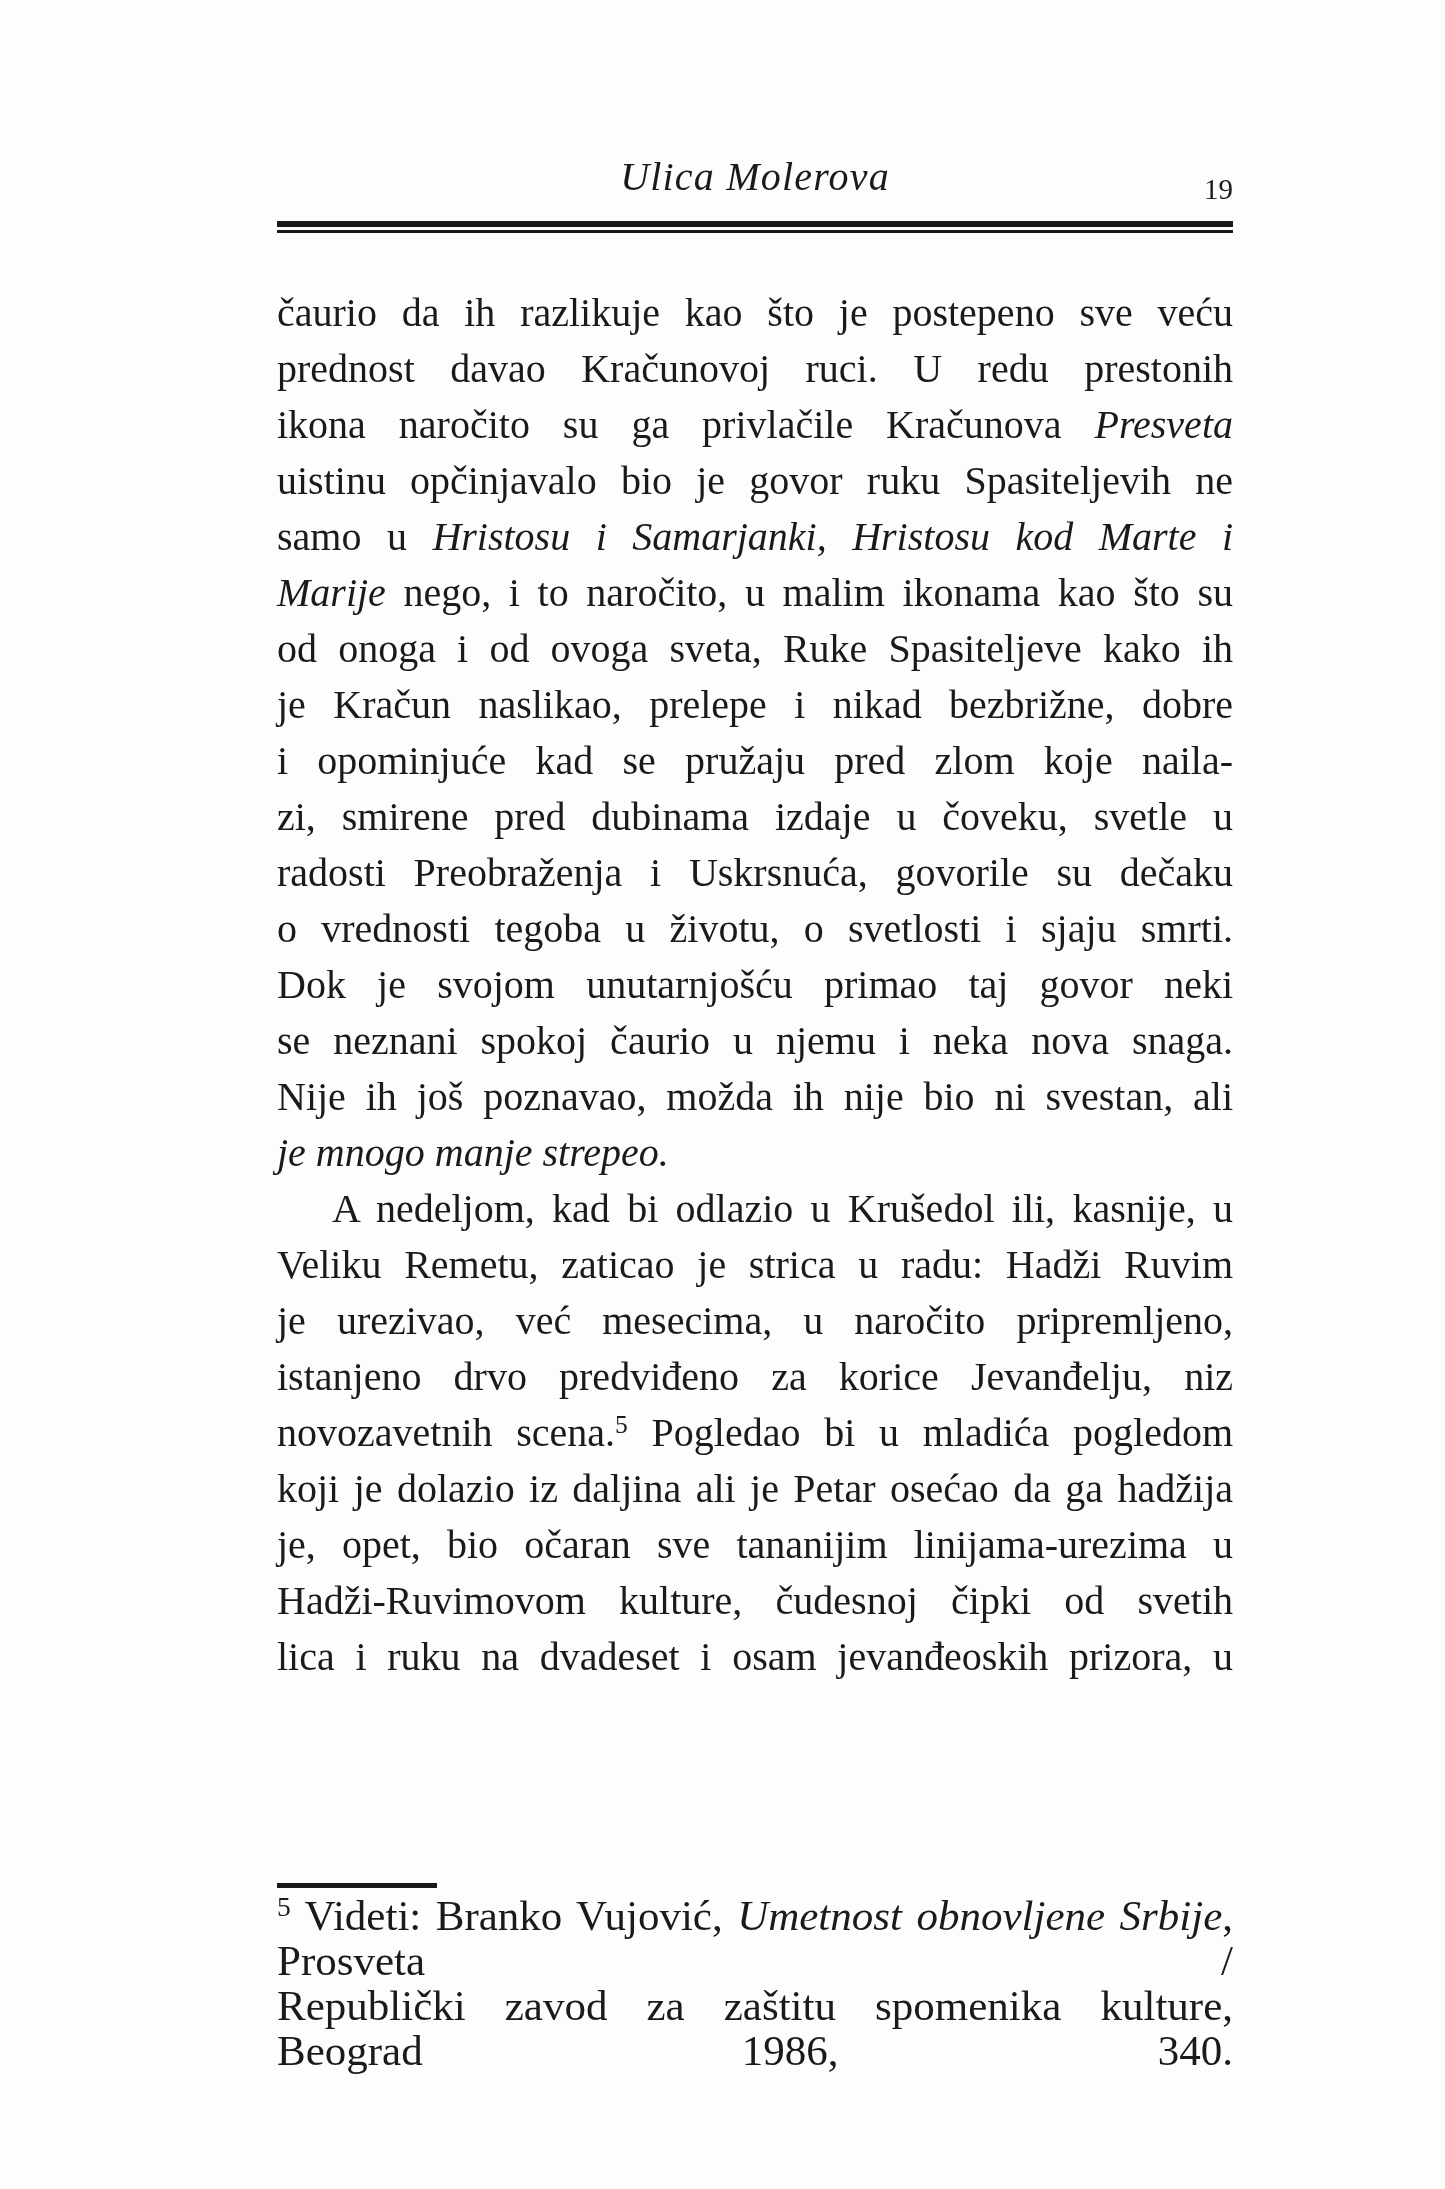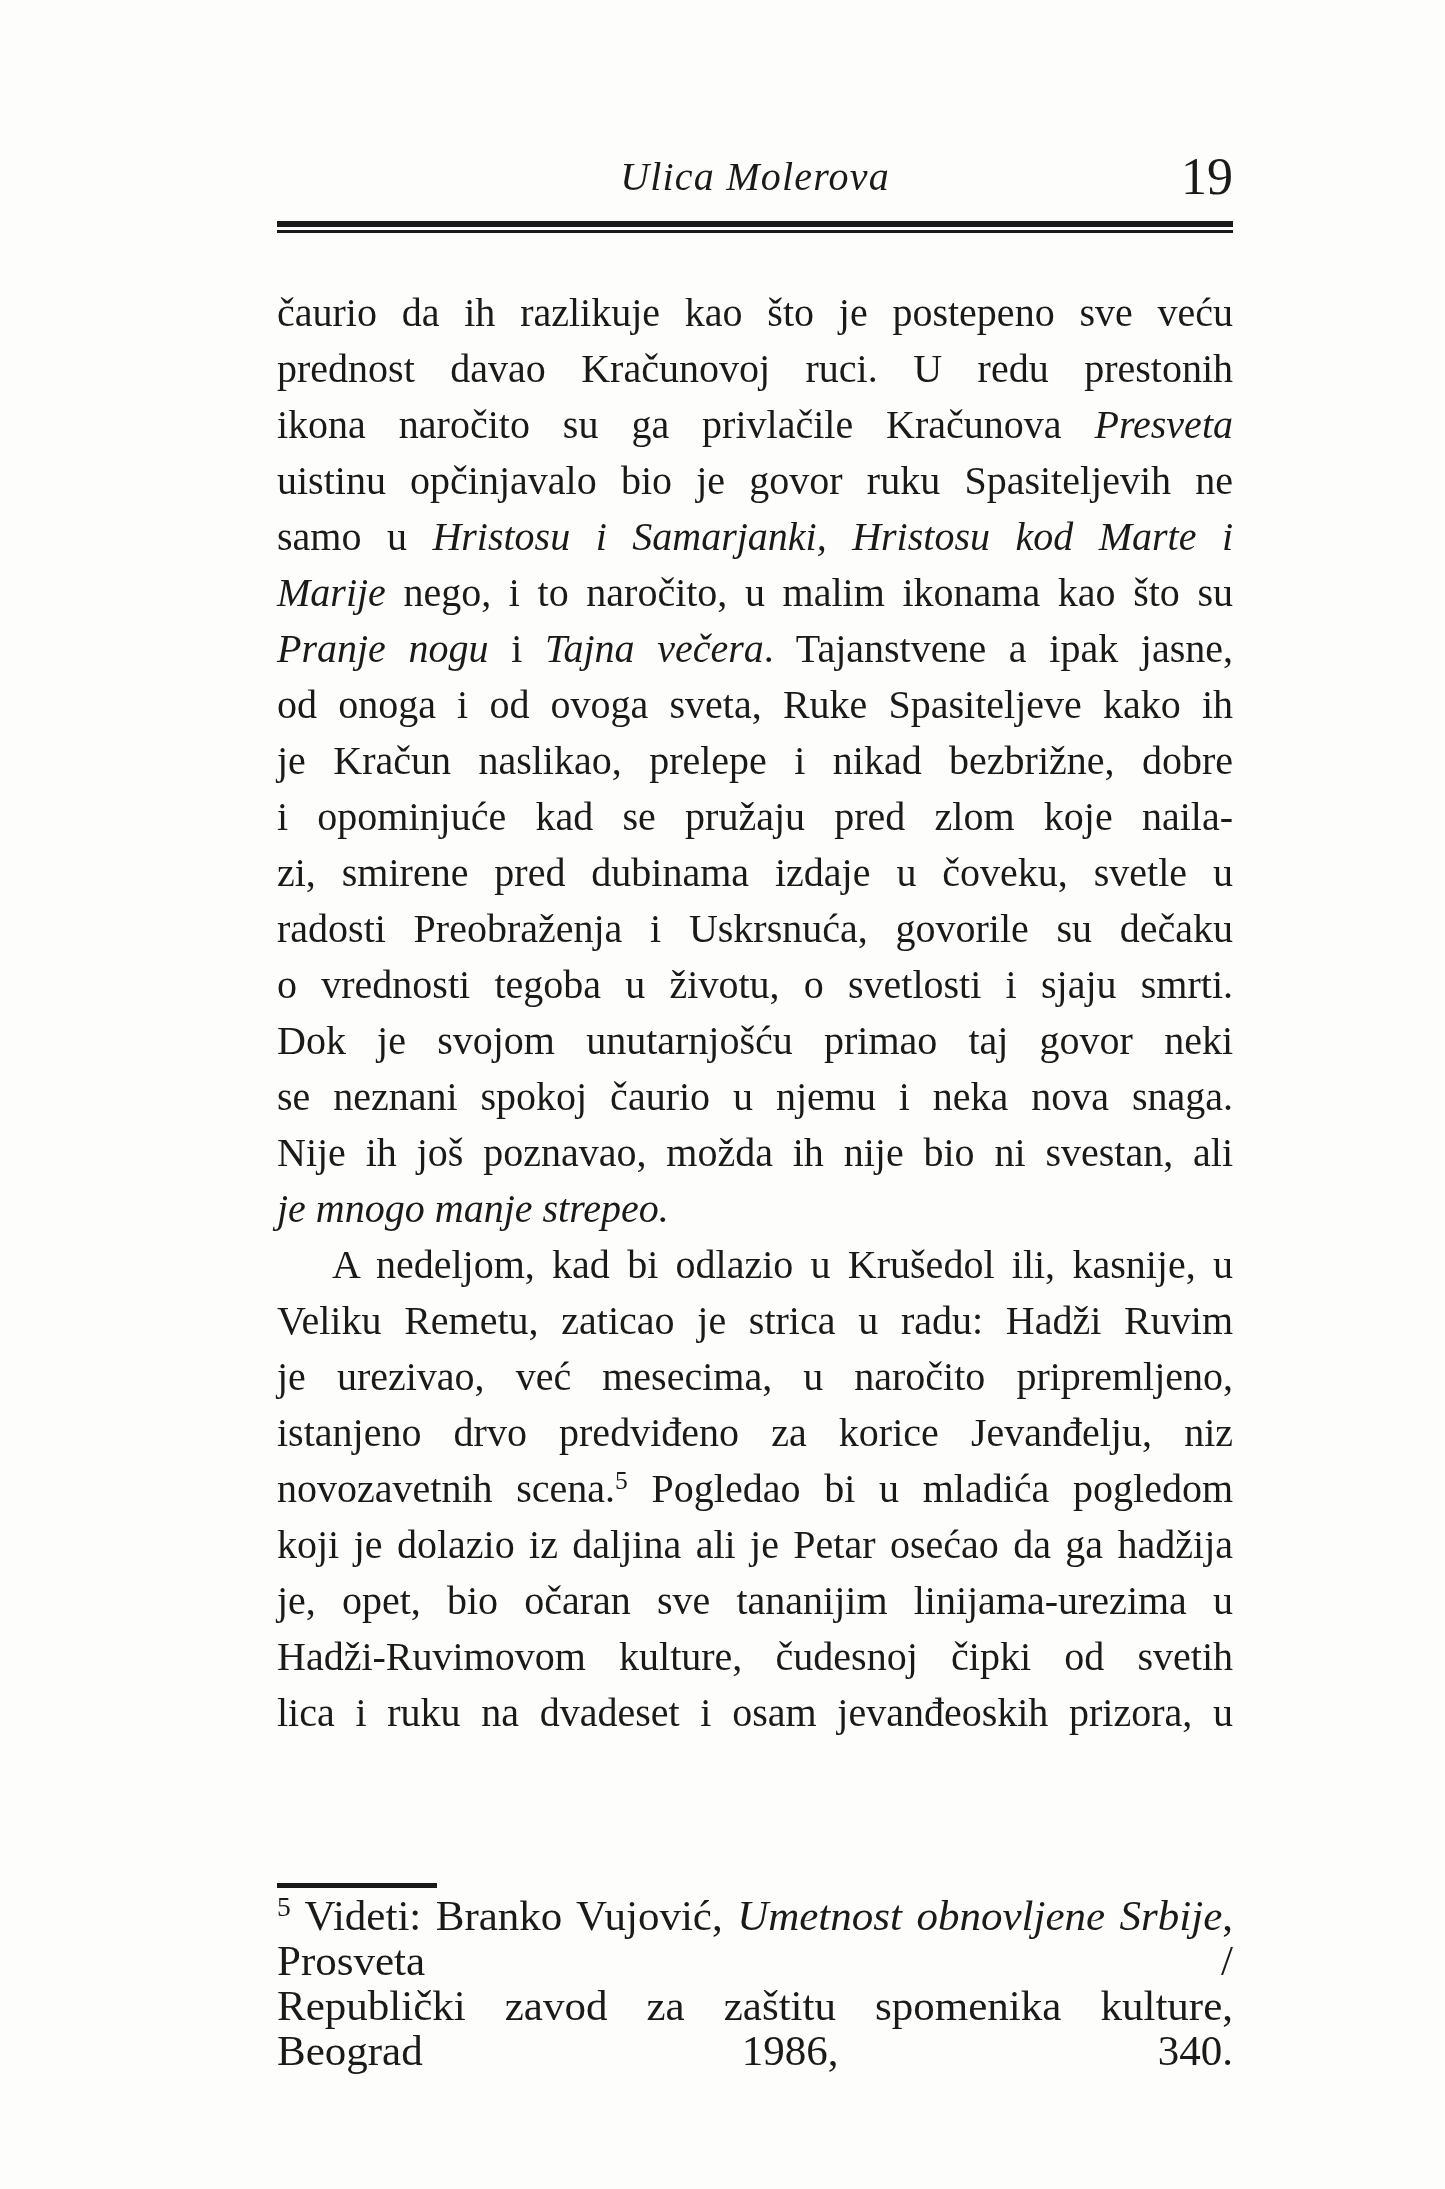--- a/index.html
+++ b/index.html
@@ -39,22 +39,22 @@
     text-align: center;
     font-style: italic;
     font-size: 40px;
     line-height: 48px;
     letter-spacing: 0.03em;
     white-space: nowrap;
   }
   .page-number {
     position: absolute;
     right: 0;
-    top: 0;
-    font-size: 52px;
+    top: 12px;
+    font-size: 29px;
     line-height: 48px;
   }
   .header-rule {
     position: absolute;
     top: 221px;
     left: 0;
     width: 100%;
     height: 12px;
     box-sizing: border-box;
     border-top: 6px solid #1a1a1a;
@@ -121,21 +121,20 @@
     <div class="header-rule"></div>
 
     <main class="body-text">
         <div>
           <div class="line"><span>čaurio da ih razlikuje kao što je postepeno sve veću</span></div>
           <div class="line"><span>prednost davao Kračunovoj ruci. U redu prestonih</span></div>
           <div class="line"><span>ikona naročito su ga privlačile Kračunova </span><em>Presveta</em></div>
           <div class="line"><span>uistinu opčinjavalo bio je govor ruku Spasiteljevih ne</span></div>
           <div class="line"><span>samo u </span><em>Hristosu i Samarjanki, Hristosu kod Marte i</em></div>
           <div class="line"><em>Marije</em><span> nego, i to naročito, u malim ikonama kao što su</span></div>
-          <div class="line"><em>Pranje nogu</em><span> i </span><em>Tajna večera</em><span>. Tajanstvene a ipak jasne,</span></div>
           <div class="line"><span>od onoga i od ovoga sveta, Ruke Spasiteljeve kako ih</span></div>
           <div class="line"><span>je Kračun naslikao, prelepe i nikad bezbrižne, dobre</span></div>
           <div class="line"><span>i opominjuće kad se pružaju pred zlom koje naila-</span></div>
           <div class="line"><span>zi, smirene pred dubinama izdaje u čoveku, svetle u</span></div>
           <div class="line"><span>radosti Preobraženja i Uskrsnuća, govorile su dečaku</span></div>
           <div class="line"><span>o vrednosti tegoba u životu, o svetlosti i sjaju smrti.</span></div>
           <div class="line"><span>Dok je svojom unutarnjošću primao taj govor neki</span></div>
           <div class="line"><span>se neznani spokoj čaurio u njemu i neka nova snaga.</span></div>
           <div class="line"><span>Nije ih još poznavao, možda ih nije bio ni svestan, ali</span></div>
           <div class="line flush"><span>je mnogo manje strepeo.</span></div>

